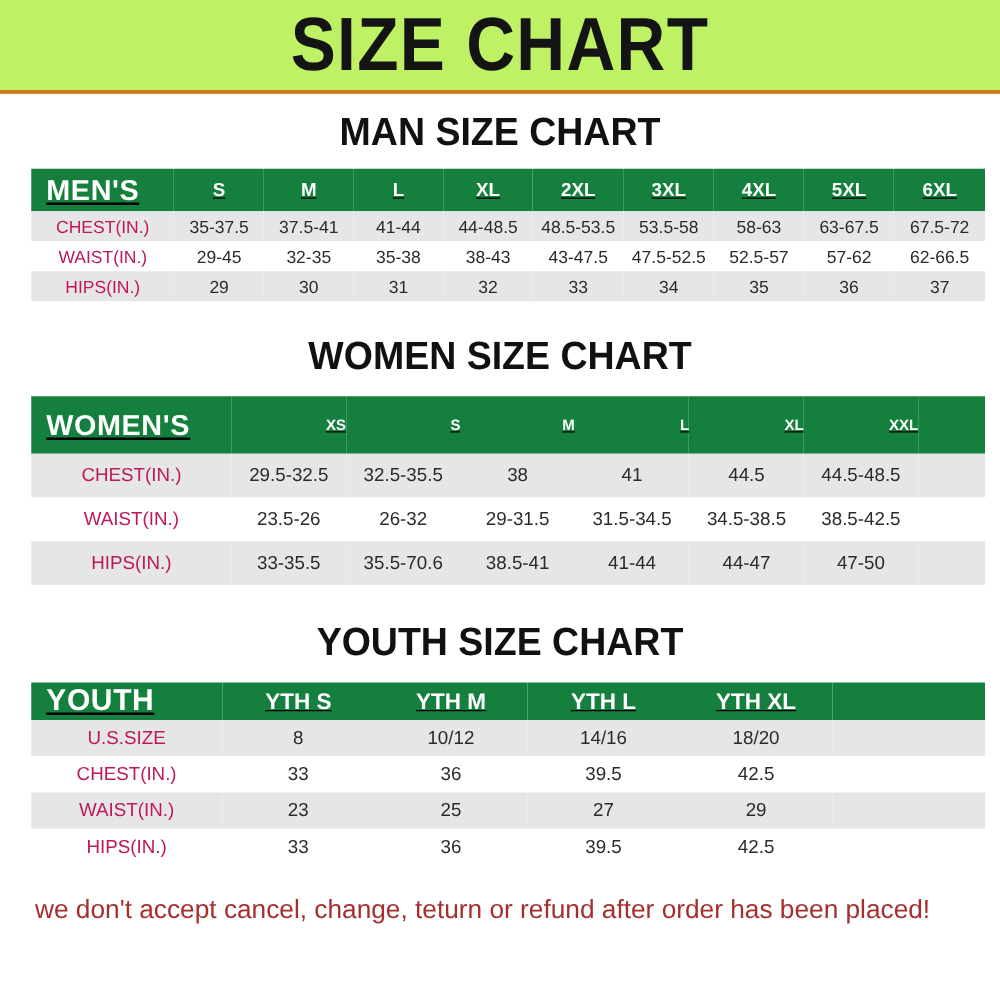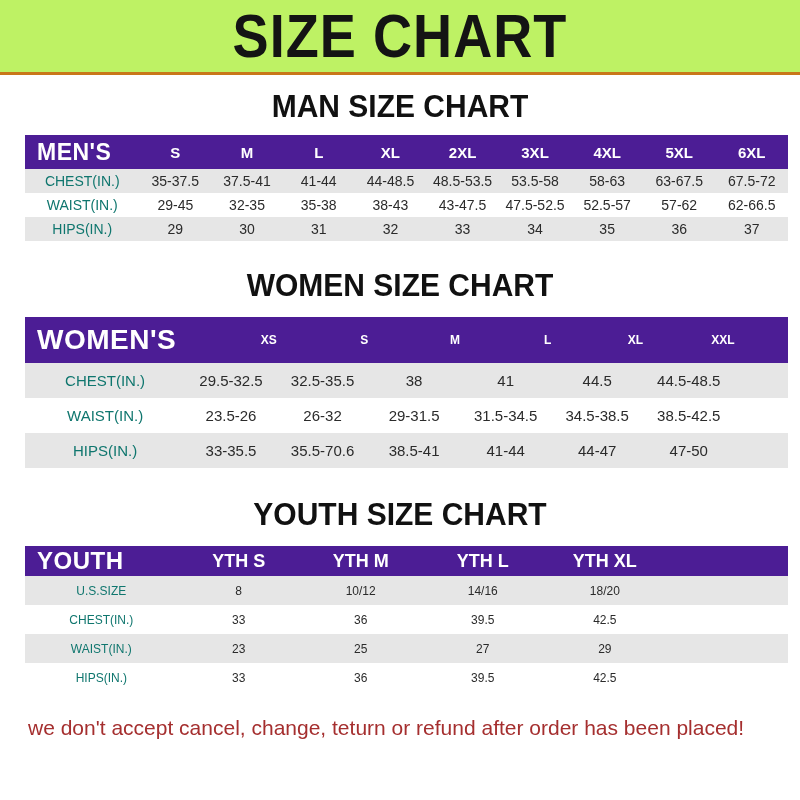--- a/index.html
+++ b/index.html
@@ -27,51 +27,51 @@
   .heading-women{padding-top:26px;height:36px;line-height:36px;}
   .heading-youth{padding-top:28px;height:36px;line-height:36px;}
   
   table{
     border-collapse:collapse;table-layout:fixed;
     width:763px;margin-left:25px;
   }
   .tbl-men{margin-top:12px;}
   .tbl-women{margin-top:14px;}
   .tbl-youth{margin-top:14px;}
-  thead tr{background:#4c1d95;}
+  thead tr{background:#15803d;text-decoration:underline;}
   th{color:#ffffff;padding:0;vertical-align:middle;}
   th.bar-label{
     text-align:left;padding-left:12px;font-weight:800;letter-spacing:.5px;
     font-size:23px;white-space:nowrap;
   }
   th.size-cell{font-weight:600;text-align:center;}
   tbody td{
     text-align:center;color:#2b2b2b;padding:0;vertical-align:middle;
     white-space:nowrap;
   }
-  tbody td.row-label{color:#0f766e;}
+  tbody td.row-label{color:#be185d;}
   tbody tr.stripe{background:#E6E6E6;}
   tbody tr.plain{background:#ffffff;}
   
   .tbl-men thead tr{height:34px;}
   .tbl-men th.size-cell{font-size:15px;}
   .tbl-men tbody tr{height:24px;}
   .tbl-men tbody td{font-size:14px;}
   
   .tbl-women thead tr{height:46px;}
   .tbl-women th.size-cell{font-size:12px;text-align:right;}
-  .tbl-women th.bar-label{font-size:28px;}
+  .tbl-women th.bar-label{font-size:23px;}
   .tbl-women tbody tr{height:35px;}
   .tbl-women tbody td{font-size:15px;}
   
   .tbl-youth thead tr{height:30px;}
   .tbl-youth th.size-cell{font-size:18px;}
   .tbl-youth th.bar-label{font-size:24px;}
   .tbl-youth tbody tr{height:29px;}
-  .tbl-youth tbody td{font-size:12px;}
+  .tbl-youth tbody td{font-size:15px;}
   
   .footer{
     margin:20px 28px 0 28px;color:#A52F2F;
     font-size:21px;line-height:31px;font-weight:500;
   }
   .footer p{margin:0;}
 </style>
 </head>
 <body>
 

